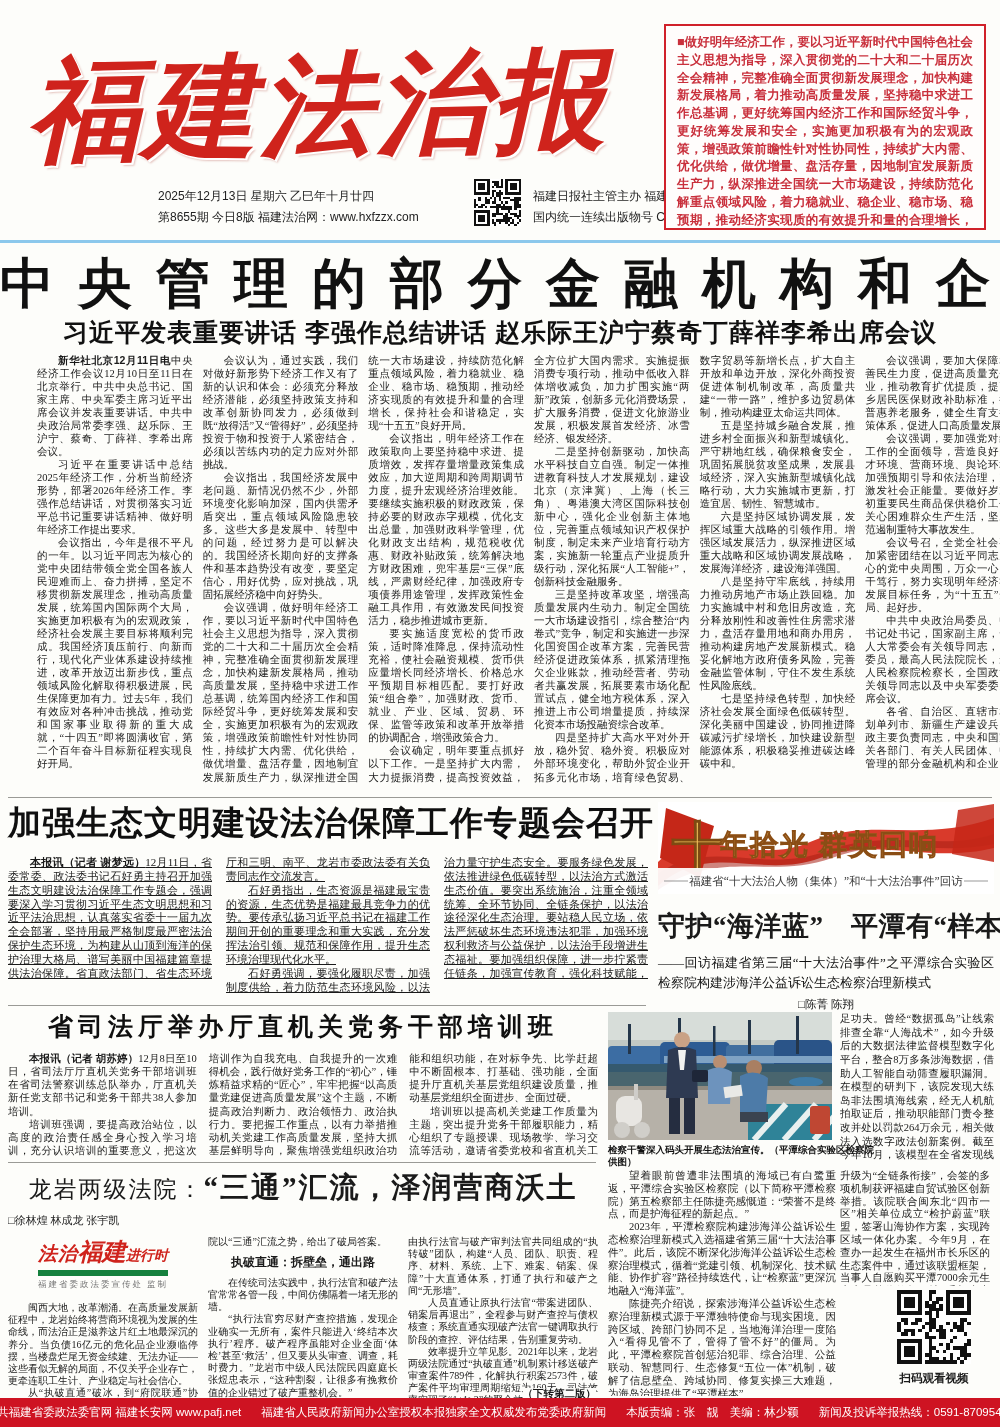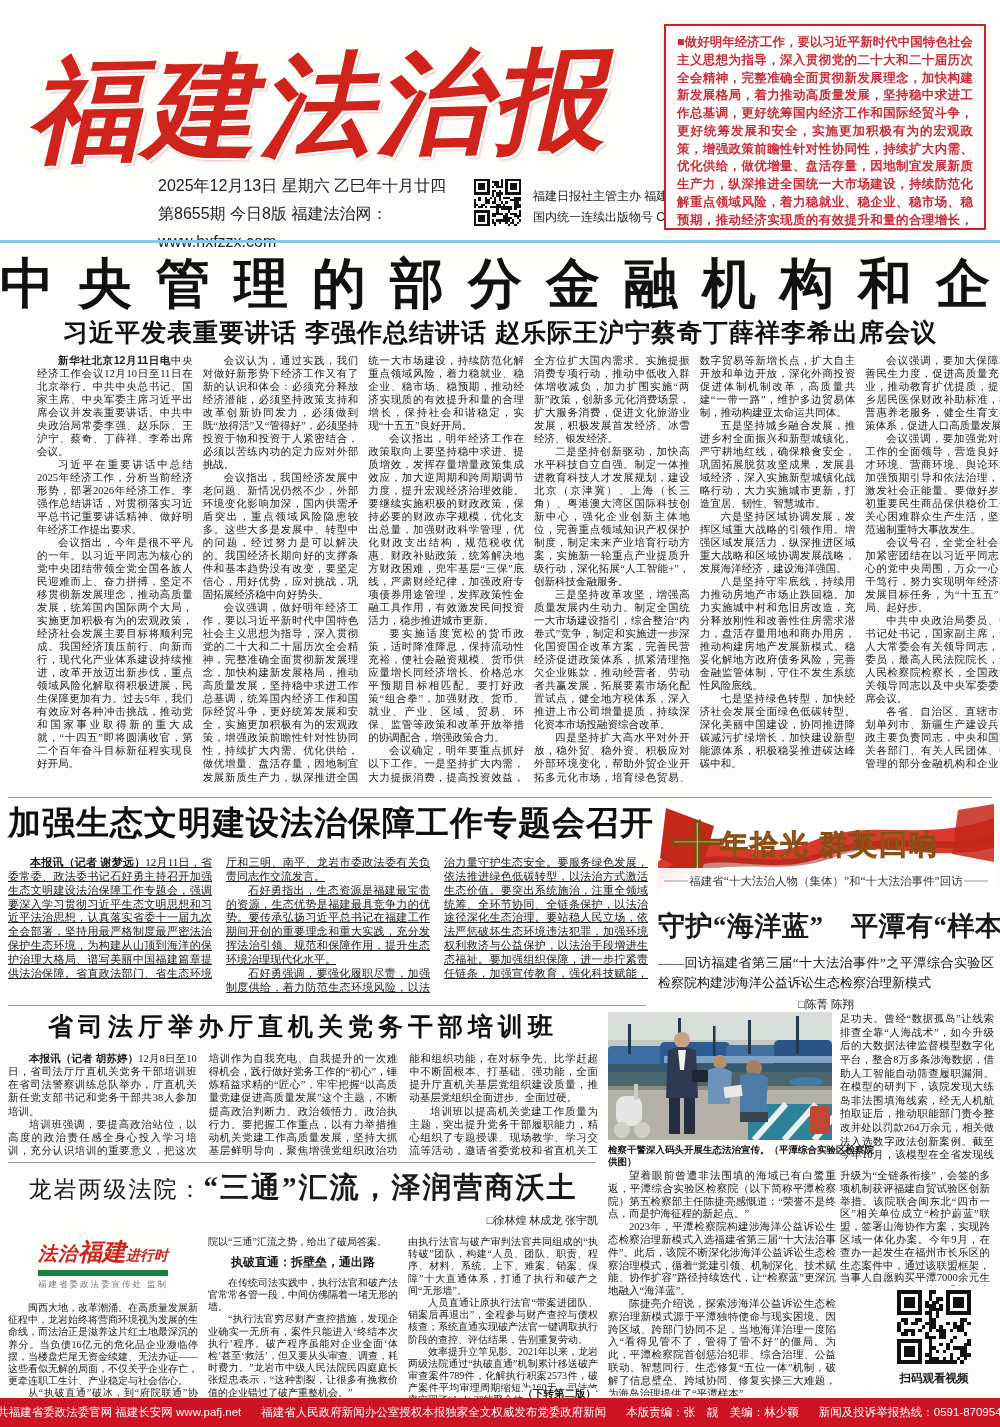--- a/index.html
+++ b/index.html
@@ -4,21 +4,21 @@
 <style>
   * { margin:0; padding:0; box-sizing:border-box; }
   body { background:#e8e8e4; font-family:"Liberation Serif","DejaVu Serif",serif; }
   .page { position:relative; width:1000px; height:1427px; margin:0 auto; background:#fdfdfa; color:#1a1a1a; overflow:hidden; }
 
   
   .paper-title{ position:absolute; left:28px; top:30px; width:645px; height:160px;
     font-family:"Liberation Serif","DejaVu Serif",serif; font-weight:bold; font-style:italic;
     font-size:112px; line-height:150px; color:#cf231c; letter-spacing:4px; white-space:nowrap;
     transform:rotate(-1.2deg); text-shadow:2px 2px 0 #fff,3px 3px 2px rgba(160,30,20,.25);}
-  .issue-info{ position:absolute; left:158px; top:172px; width:310px; font-size:16px; color:#222;
+  .issue-info{ position:absolute; left:158px; top:186px; width:310px; font-size:12px; color:#222;
     font-family:"Liberation Sans","DejaVu Sans",sans-serif; line-height:1.75;}
   .header-qr{ position:absolute; left:474px; top:179px; width:47px; height:47px; }
   .publisher-info{ position:absolute; left:533px; top:186px; width:340px; font-size:12px; color:#222;
     font-family:"Liberation Sans","DejaVu Sans",sans-serif; line-height:1.75;}
   .highlight-box{ position:absolute; left:664px; top:24px; width:322px; height:206px;
     border:2px solid #d0212a; background:#fffdfc; padding:8px 11px;
     font-family:"Liberation Sans","DejaVu Sans",sans-serif; font-weight:bold;
     font-size:12.5px; line-height:1.42; color:#c9303c; text-align:justify; overflow:hidden;}
   .blue-rule{ position:absolute; left:0; top:240px; width:1000px; height:3px; background:#8cc8ec; }
 
@@ -63,21 +63,21 @@
   #training{ position:absolute; left:8px; top:1010px; width:590px; }
   #training .sec-headline{ font-size:25px; letter-spacing:5px; white-space:nowrap; }
   #training .col-text{ margin-top:9px; height:110px; column-count:3; column-gap:12px; column-fill:auto;
     font-size:10.5px; line-height:1.25; }
 
   
   #court{ position:absolute; left:8px; top:1168px; width:590px; }
   .court-head{ text-align:center; white-space:nowrap; }
   .court-head .prefix{ font-size:23px; font-weight:400; letter-spacing:2px; }
   .court-head .main{ font-size:29px; font-weight:900; letter-spacing:2px; }
-  .court-byline{ text-align:right; font-size:11px; margin-top:5px; color:#222; }
+  .court-byline{ text-align:left; font-size:11px; margin-top:5px; color:#222; }
   .court-cols{ display:flex; gap:10px; margin-top:8px; height:165px; overflow:hidden; }
   .court-col{ width:190px; font-size:10px; line-height:1.22; text-align:justify; overflow:hidden; position:relative; }
   .court-col p{ text-indent:2em; }
   .court-subhead{ text-align:center; font-weight:bold; font-size:12px; margin:7px 0; text-indent:0 !important;
     font-family:"Liberation Sans","DejaVu Sans",sans-serif; }
   .jump-note{ position:absolute; right:2px; bottom:0; font-weight:bold; font-size:10.5px; background:#fdfdfa; text-indent:0 !important;}
   .fj-logo{ width:178px; height:58px; margin:2px auto 6px auto; text-align:center; }
   .fj-logo .l1{ color:#cf231c; font-style:italic; font-weight:bold; white-space:nowrap;
     border-bottom:6px solid #15803d; padding-bottom:3px; display:inline-block; }
   .fj-logo .t1{ font-size:19px; letter-spacing:1px; }

